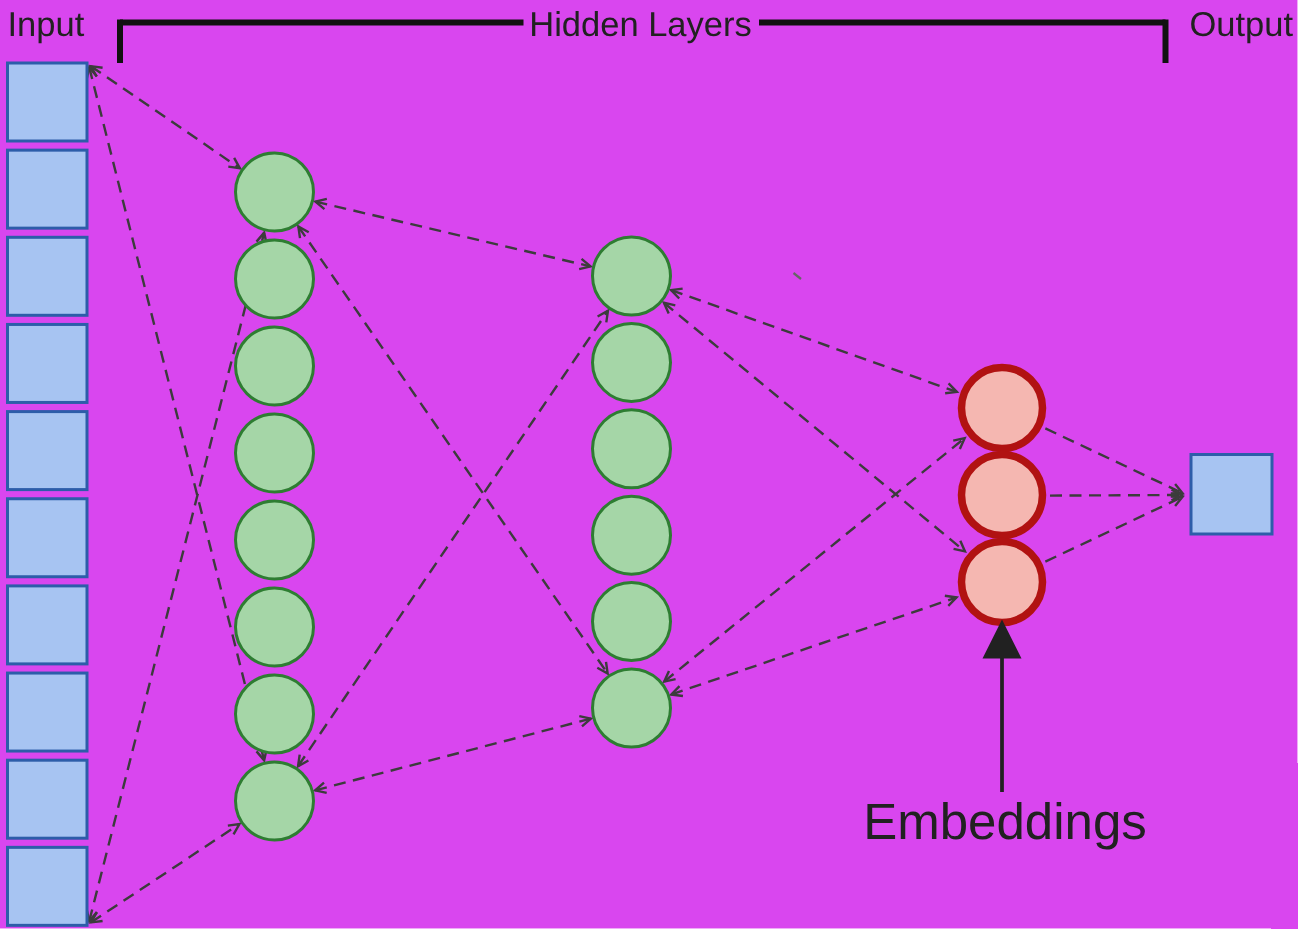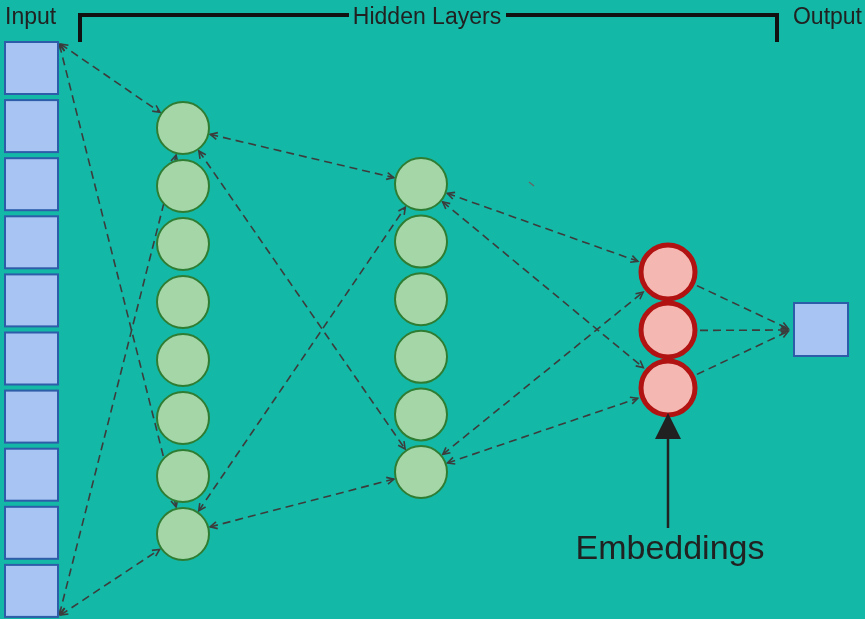--- a/index.html
+++ b/index.html
@@ -1,16 +1,16 @@
 <!DOCTYPE html>
 <html style="--edge: #3c3c3c; --bracket: #111111; --text: #212121; --arrow: #212121;"><head>
 <meta charset="utf-8">
 <style>
   html,body{margin:0;padding:0;background:#ffffff;}
-  #stage{position:relative;width:865px;height:619px;background:#14b8a6;overflow:hidden;}
+  #stage{position:relative;width:865px;height:619px;background:#d946ef;overflow:hidden;}
   svg{display:block;}
   text{font-family:"Liberation Sans", sans-serif;fill:var(--text,#212121);}
   .lbl{font-size:23px;}
   .lbl-big{font-size:34px;}
   .edge{stroke:var(--edge,#3c3c3c);stroke-width:1.6;stroke-dasharray:8 5;fill:none;}
   .edge-arrow{stroke:var(--edge,#3c3c3c);stroke-width:1.6;fill:none;stroke-linejoin:miter;}
   .bracket{stroke:var(--bracket,#111111);stroke-width:4;}
   .emb-arrow-line{stroke:var(--arrow,#212121);stroke-width:2.5;}
   .emb-arrow-head{fill:var(--arrow,#212121);}
   .stray{stroke:#666666;stroke-width:1.5;fill:none;}

